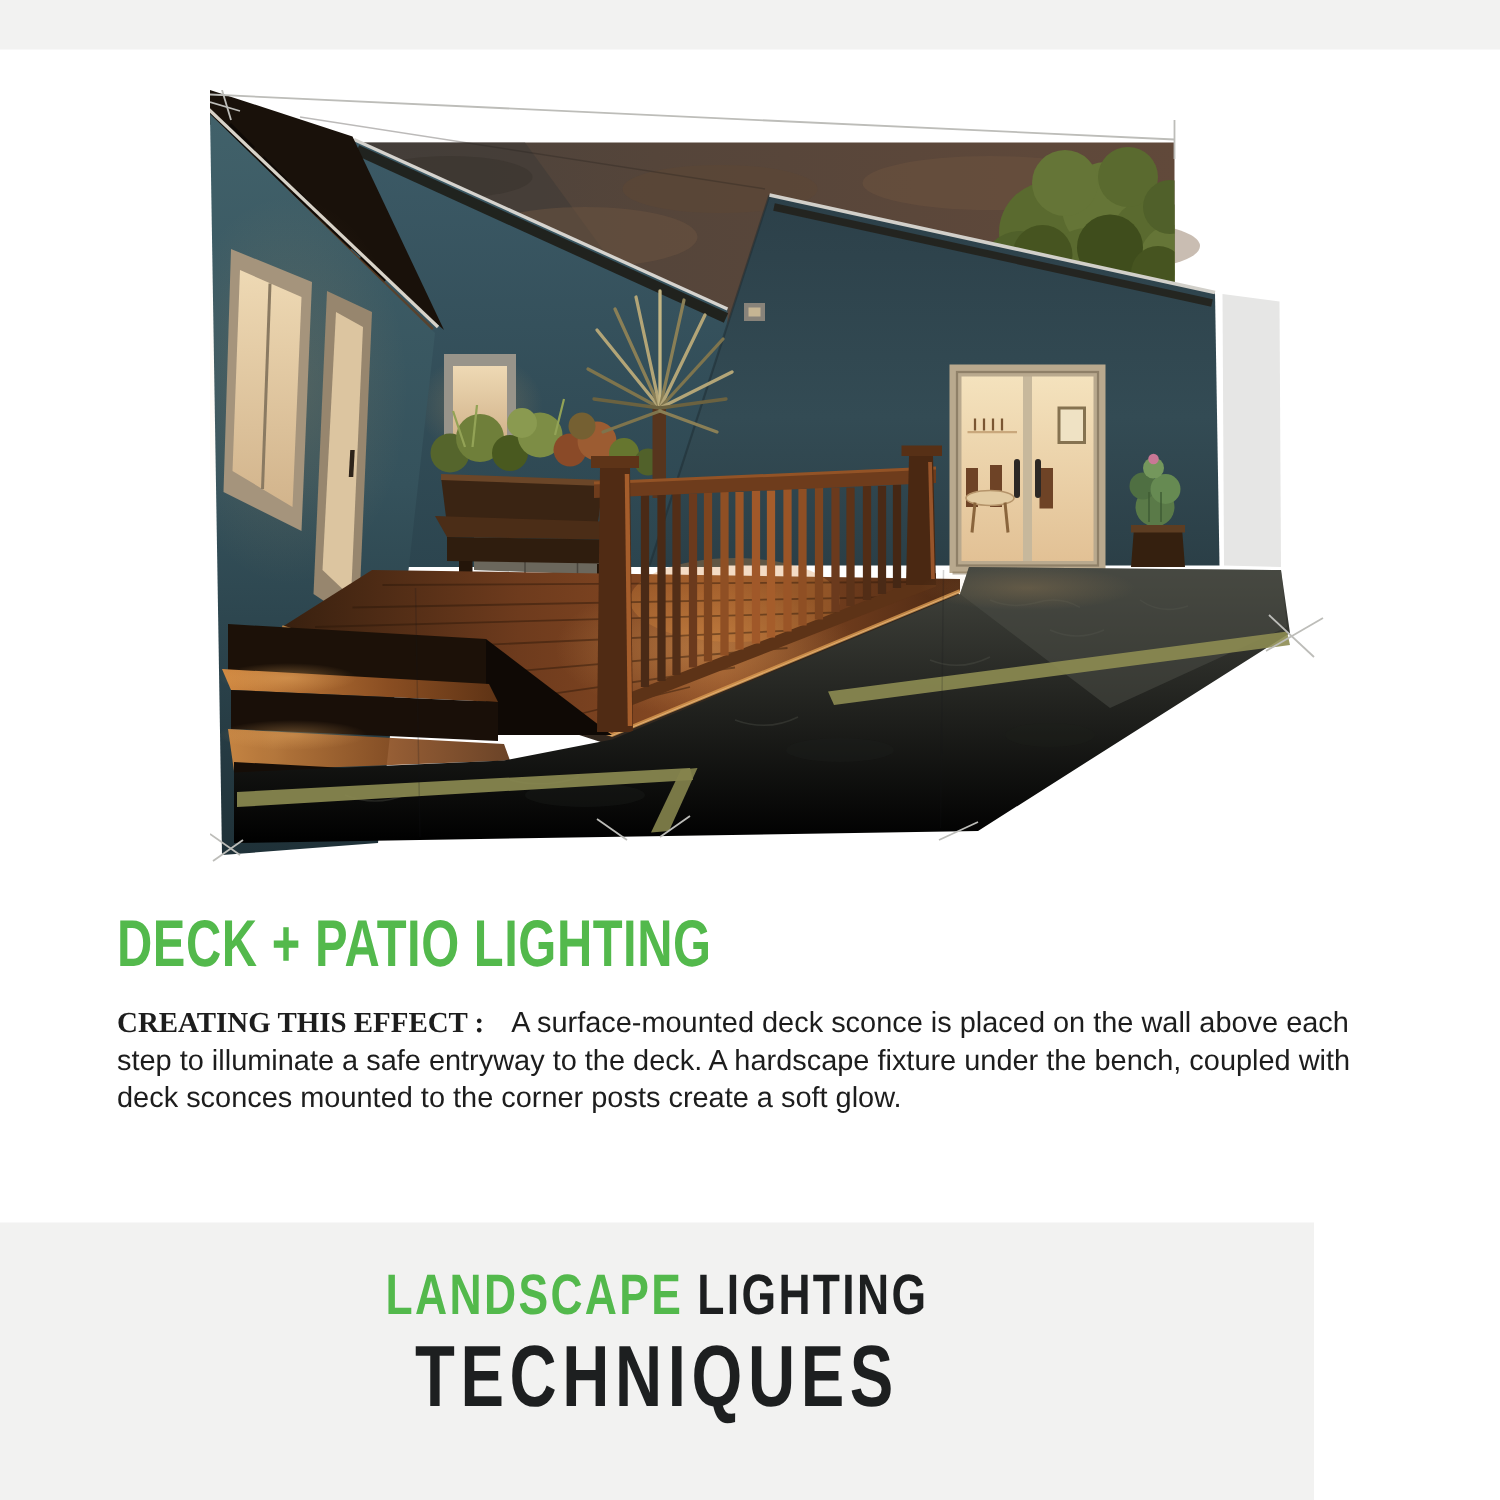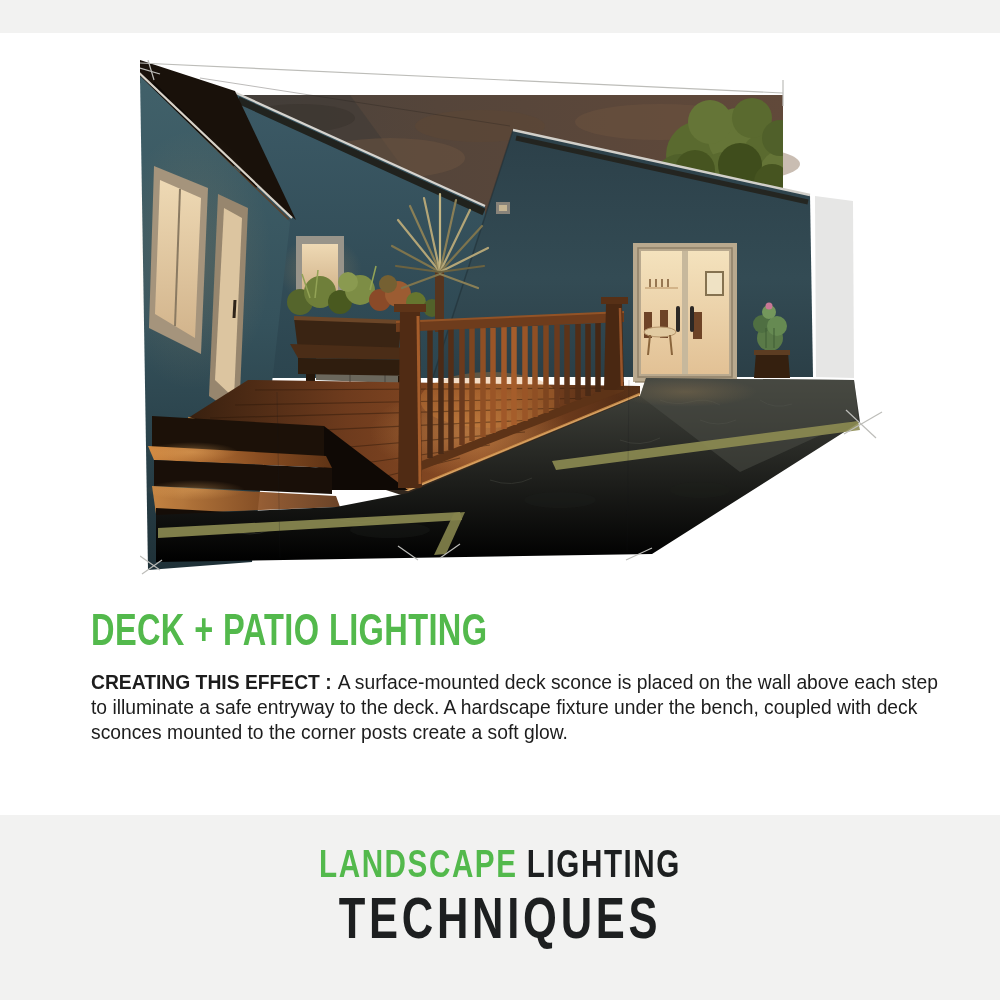--- a/index.html
+++ b/index.html
@@ -1,25 +1,25 @@
 <!DOCTYPE html>
 <html><head>
 <meta charset="utf-8">
 <style>
   html,body{margin:0;padding:0;background:#ffffff;}
   .page{position:relative;width:1000px;height:1000px;background:#ffffff;overflow:hidden;
         font-family:"Liberation Sans",sans-serif;}
   .topbar{position:absolute;left:0;top:0;width:1000px;height:33px;background:#f2f2f1;}
   .illustration{position:absolute;left:140px;top:60px;width:745px;height:520px;}
-  .content{position:absolute;left:91px;top:608px;width:848px;}
+  .content{position:absolute;left:78px;top:608px;width:848px;}
   .heading{color:#53b94c;font-weight:700;font-size:44px;line-height:1;margin:0 0 18px 0;
            transform:scaleX(.74);transform-origin:left;white-space:nowrap;letter-spacing:.5px;}
   .body-p{font-size:19.3px;line-height:25px;color:#1d1d1d;margin:0 0 14px 0;}
-  .body-p strong{font-weight:700;margin-right:6px;}
-  .footer{position:absolute;left:0;top:815px;width:1000px;height:185px;background:#f2f2f1;
+  .body-p strong{font-weight:700;margin-right:18px;font-family:Liberation Serif, serif;}
+  .footer{position:absolute;left:0;top:815px;width:876px;height:185px;background:#f2f2f1;
           text-align:center;}
   .brandline{margin-top:30px;font-size:38px;font-weight:700;color:#1d1f20;line-height:1;
              transform:scaleX(.78);transform-origin:center;letter-spacing:2px;white-space:nowrap;}
   .brandline .green{color:#53b94c;margin-right:12px;}
   .big-title{margin-top:6px;font-size:58px;font-weight:700;color:#1d1f20;line-height:1;
              transform:scaleX(.75);transform-origin:center;letter-spacing:5px;white-space:nowrap;}
 </style>
 </head>
 <body>
 

